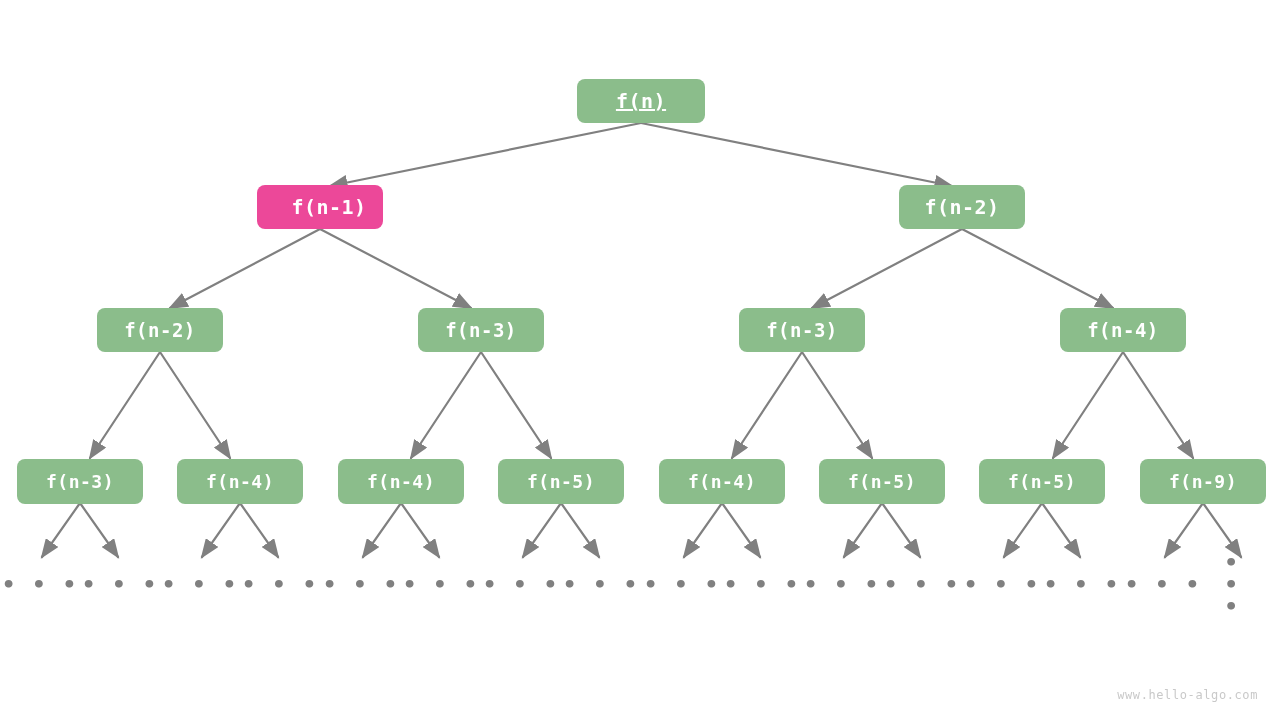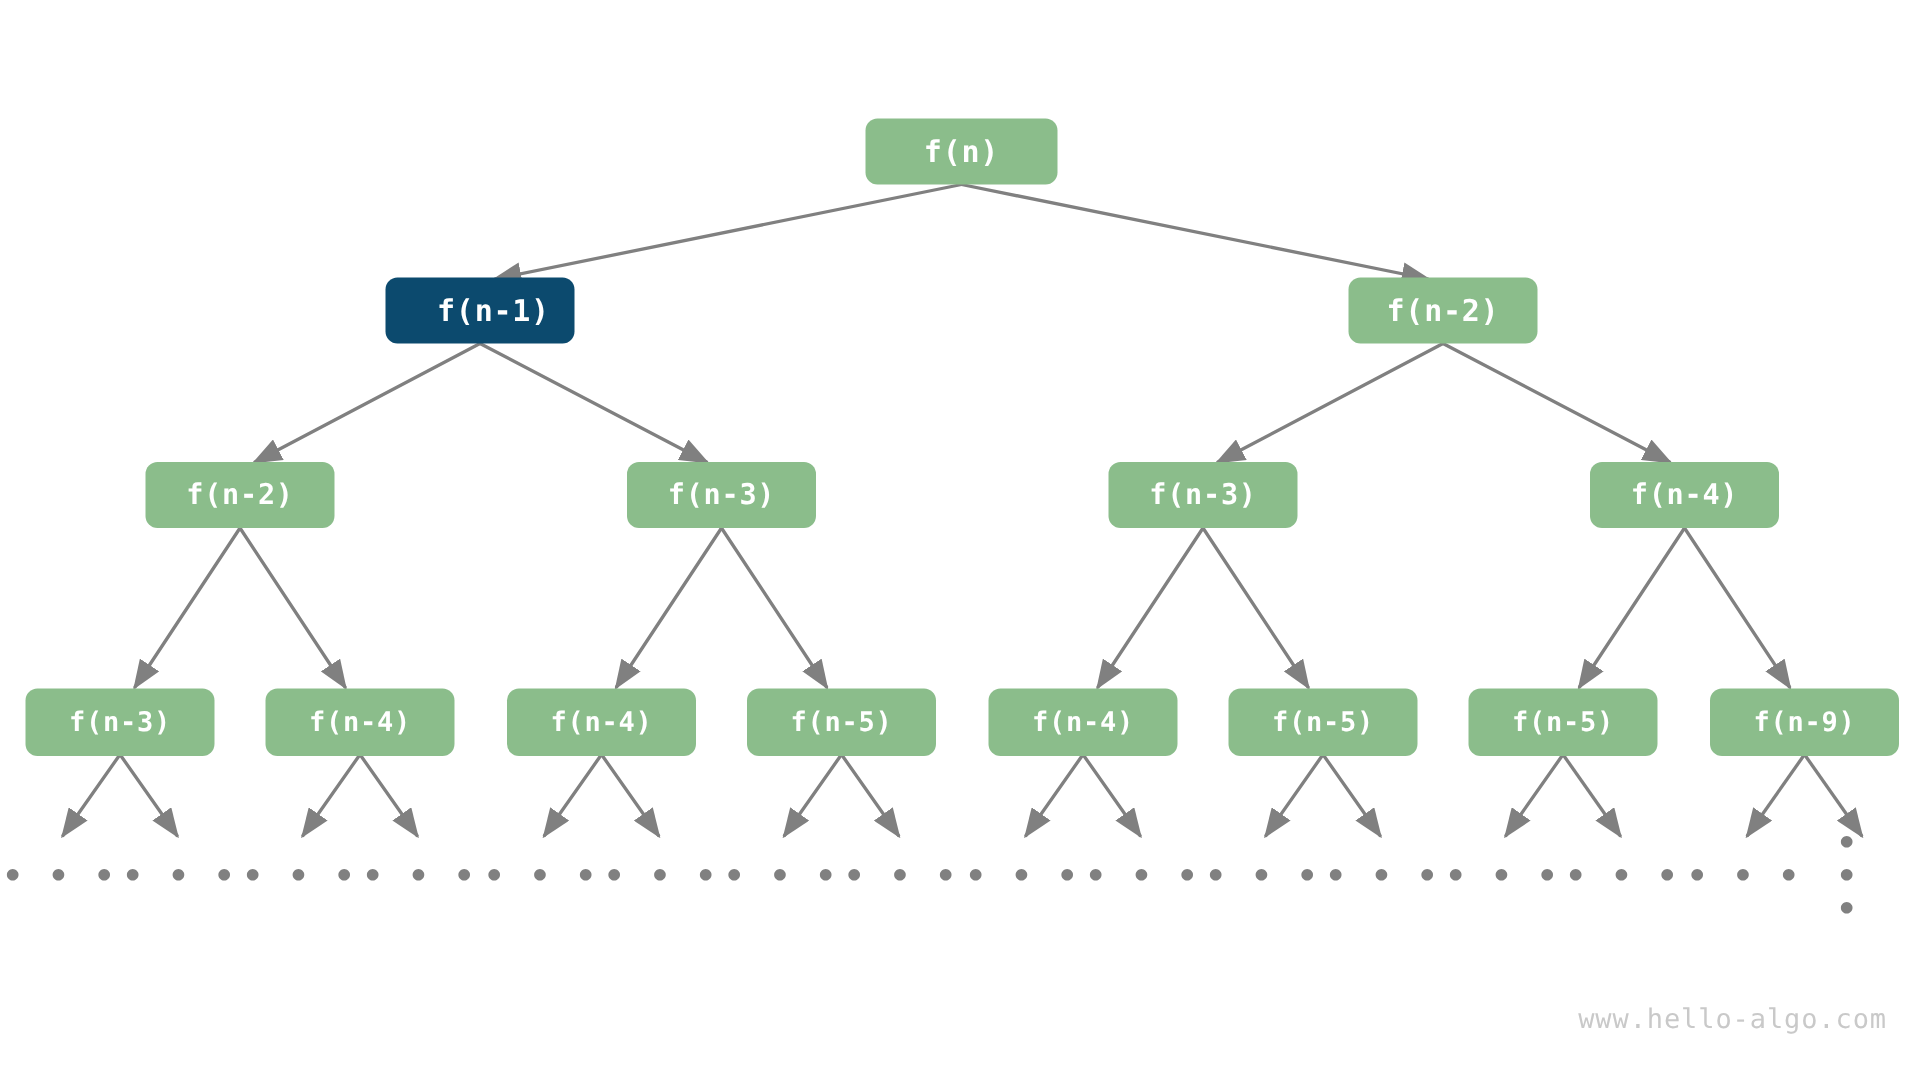--- a/index.html
+++ b/index.html
@@ -35,42 +35,42 @@
     background: #8bbd8b;
     color: #ffffff;
     border-radius: 8px;
     font-family: "DejaVu Sans Mono", monospace;
     font-weight: bold;
     letter-spacing: 0.5px;
     white-space: nowrap;
     box-sizing: border-box;
     z-index: 2;
   }
-  .node-l0 { font-size: 20px; }
+  .node-l0 { font-size: 20px; text-decoration: underline; }
   .node-l1 { font-size: 20px; }
   .node-l2 { font-size: 19px; }
   .node-l3 { font-size: 18px; }
   .ellipsis {
     position: absolute;
     color: #808080;
     font-family: "DejaVu Sans Mono", monospace;
     font-size: 22px;
     font-weight: bold;
     letter-spacing: 2px;
     line-height: 1;
     transform: translate(-50%, -50%);
     z-index: 2;
   }
   #watermark {
     position: absolute;
     right: 22px;
-    bottom: 30px;
+    bottom: 18px;
     color: #c9c9c9;
     font-family: "DejaVu Sans Mono", monospace;
-    font-size: 18px;
+    font-size: 12px;
     letter-spacing: 0.6px;
   }
 </style>
 </head>
 <body>
 
 <div id="canvas">
 
   <svg id="edges" viewBox="0 0 1280 720" width="1280" height="720">
     <defs>
@@ -107,21 +107,21 @@
         <line x1="882" y1="503" x2="920" y2="557" stroke="#808080" stroke-width="2.2" stroke-linecap="round" marker-end="url(#arrowhead)"></line>
         <line x1="1042" y1="503" x2="1004" y2="557" stroke="#808080" stroke-width="2.2" stroke-linecap="round" marker-end="url(#arrowhead)"></line>
         <line x1="1042" y1="503" x2="1080" y2="557" stroke="#808080" stroke-width="2.2" stroke-linecap="round" marker-end="url(#arrowhead)"></line>
         <line x1="1203" y1="503" x2="1165" y2="557" stroke="#808080" stroke-width="2.2" stroke-linecap="round" marker-end="url(#arrowhead)"></line>
         <line x1="1203" y1="503" x2="1241" y2="557" stroke="#808080" stroke-width="2.2" stroke-linecap="round" marker-end="url(#arrowhead)"></line>
       </g>
   </svg>
 
   <div id="node-layer">
       <div class="node node-l0" style="left: 577px; top: 79px; width: 128px; height: 44px; background: rgb(139, 189, 139); color: rgb(255, 255, 255);">f(n)</div>
-      <div class="node node-l1" style="left: 257px; top: 185px; width: 126px; height: 44px; background: #0c4a6e; color: rgb(255, 255, 255); padding-left: 18px;">f(n-1)</div>
+      <div class="node node-l1" style="left: 257px; top: 185px; width: 126px; height: 44px; background: #ec4899; color: rgb(255, 255, 255); padding-left: 18px;">f(n-1)</div>
       <div class="node node-l1" style="left: 899px; top: 185px; width: 126px; height: 44px; background: rgb(139, 189, 139); color: rgb(255, 255, 255);">f(n-2)</div>
       <div class="node node-l2" style="left: 97px; top: 308px; width: 126px; height: 44px; background: rgb(139, 189, 139); color: rgb(255, 255, 255);">f(n-2)</div>
       <div class="node node-l2" style="left: 418px; top: 308px; width: 126px; height: 44px; background: rgb(139, 189, 139); color: rgb(255, 255, 255);">f(n-3)</div>
       <div class="node node-l2" style="left: 739px; top: 308px; width: 126px; height: 44px; background: rgb(139, 189, 139); color: rgb(255, 255, 255);">f(n-3)</div>
       <div class="node node-l2" style="left: 1060px; top: 308px; width: 126px; height: 44px; background: rgb(139, 189, 139); color: rgb(255, 255, 255);">f(n-4)</div>
       <div class="node node-l3" style="left: 17px; top: 458.5px; width: 126px; height: 45px; background: rgb(139, 189, 139); color: rgb(255, 255, 255);">f(n-3)</div>
       <div class="node node-l3" style="left: 177px; top: 458.5px; width: 126px; height: 45px; background: rgb(139, 189, 139); color: rgb(255, 255, 255);">f(n-4)</div>
       <div class="node node-l3" style="left: 338px; top: 458.5px; width: 126px; height: 45px; background: rgb(139, 189, 139); color: rgb(255, 255, 255);">f(n-4)</div>
       <div class="node node-l3" style="left: 498px; top: 458.5px; width: 126px; height: 45px; background: rgb(139, 189, 139); color: rgb(255, 255, 255);">f(n-5)</div>
       <div class="node node-l3" style="left: 659px; top: 458.5px; width: 126px; height: 45px; background: rgb(139, 189, 139); color: rgb(255, 255, 255);">f(n-4)</div>

